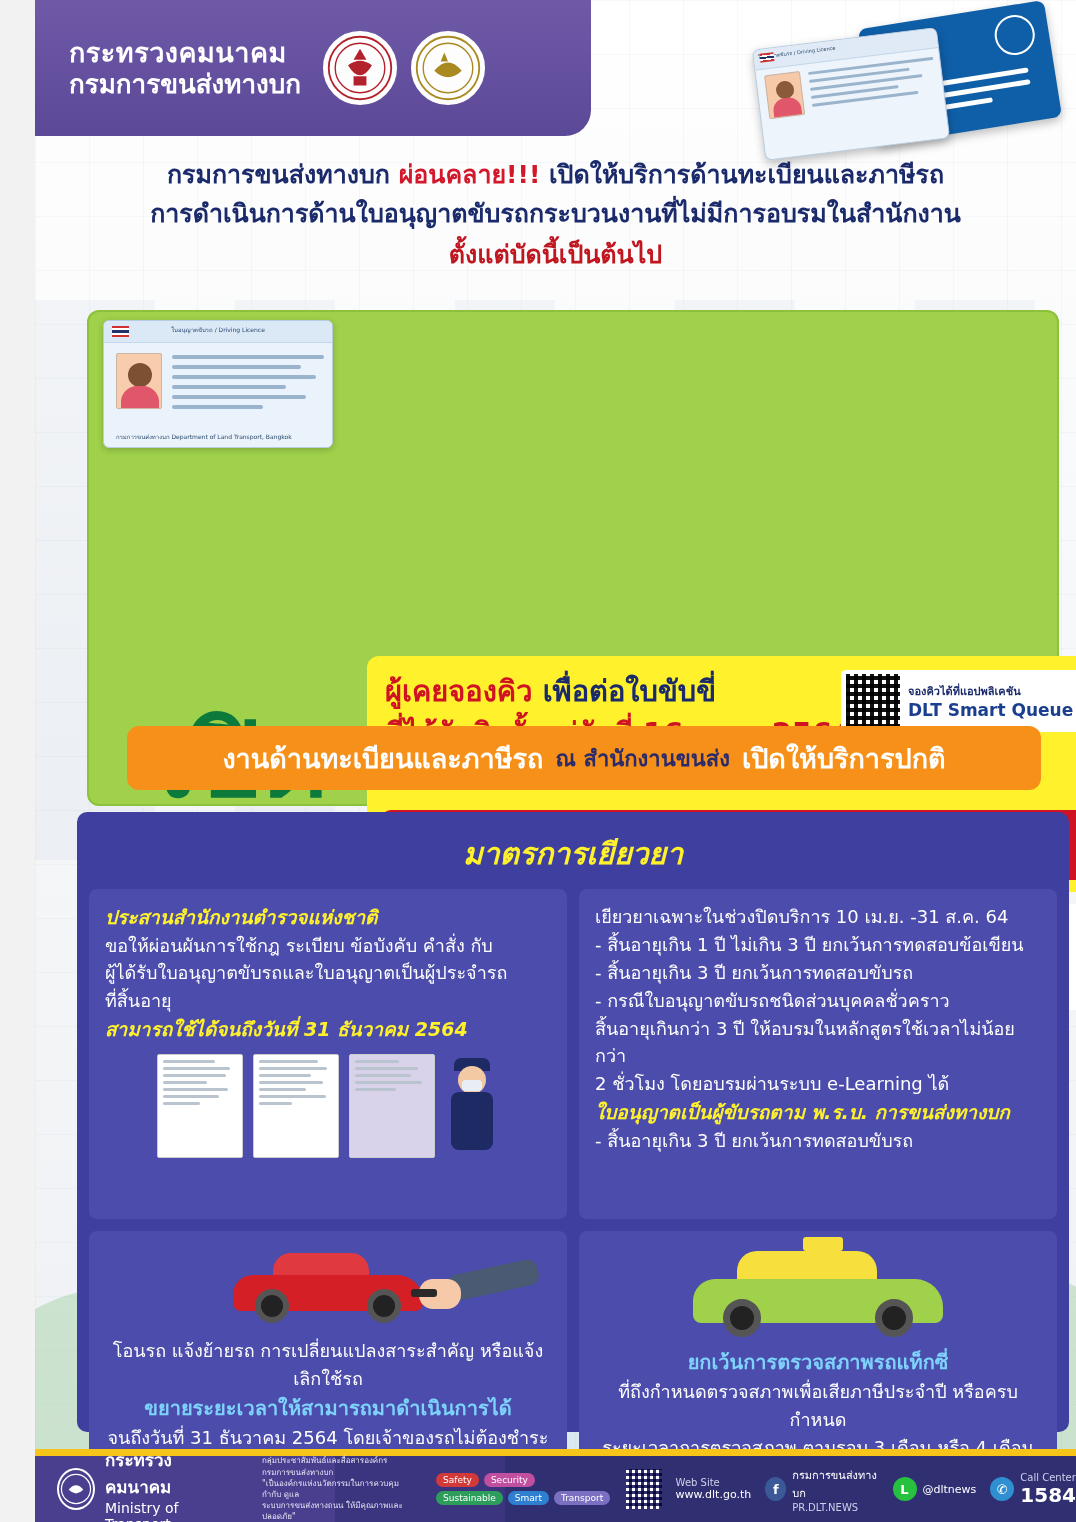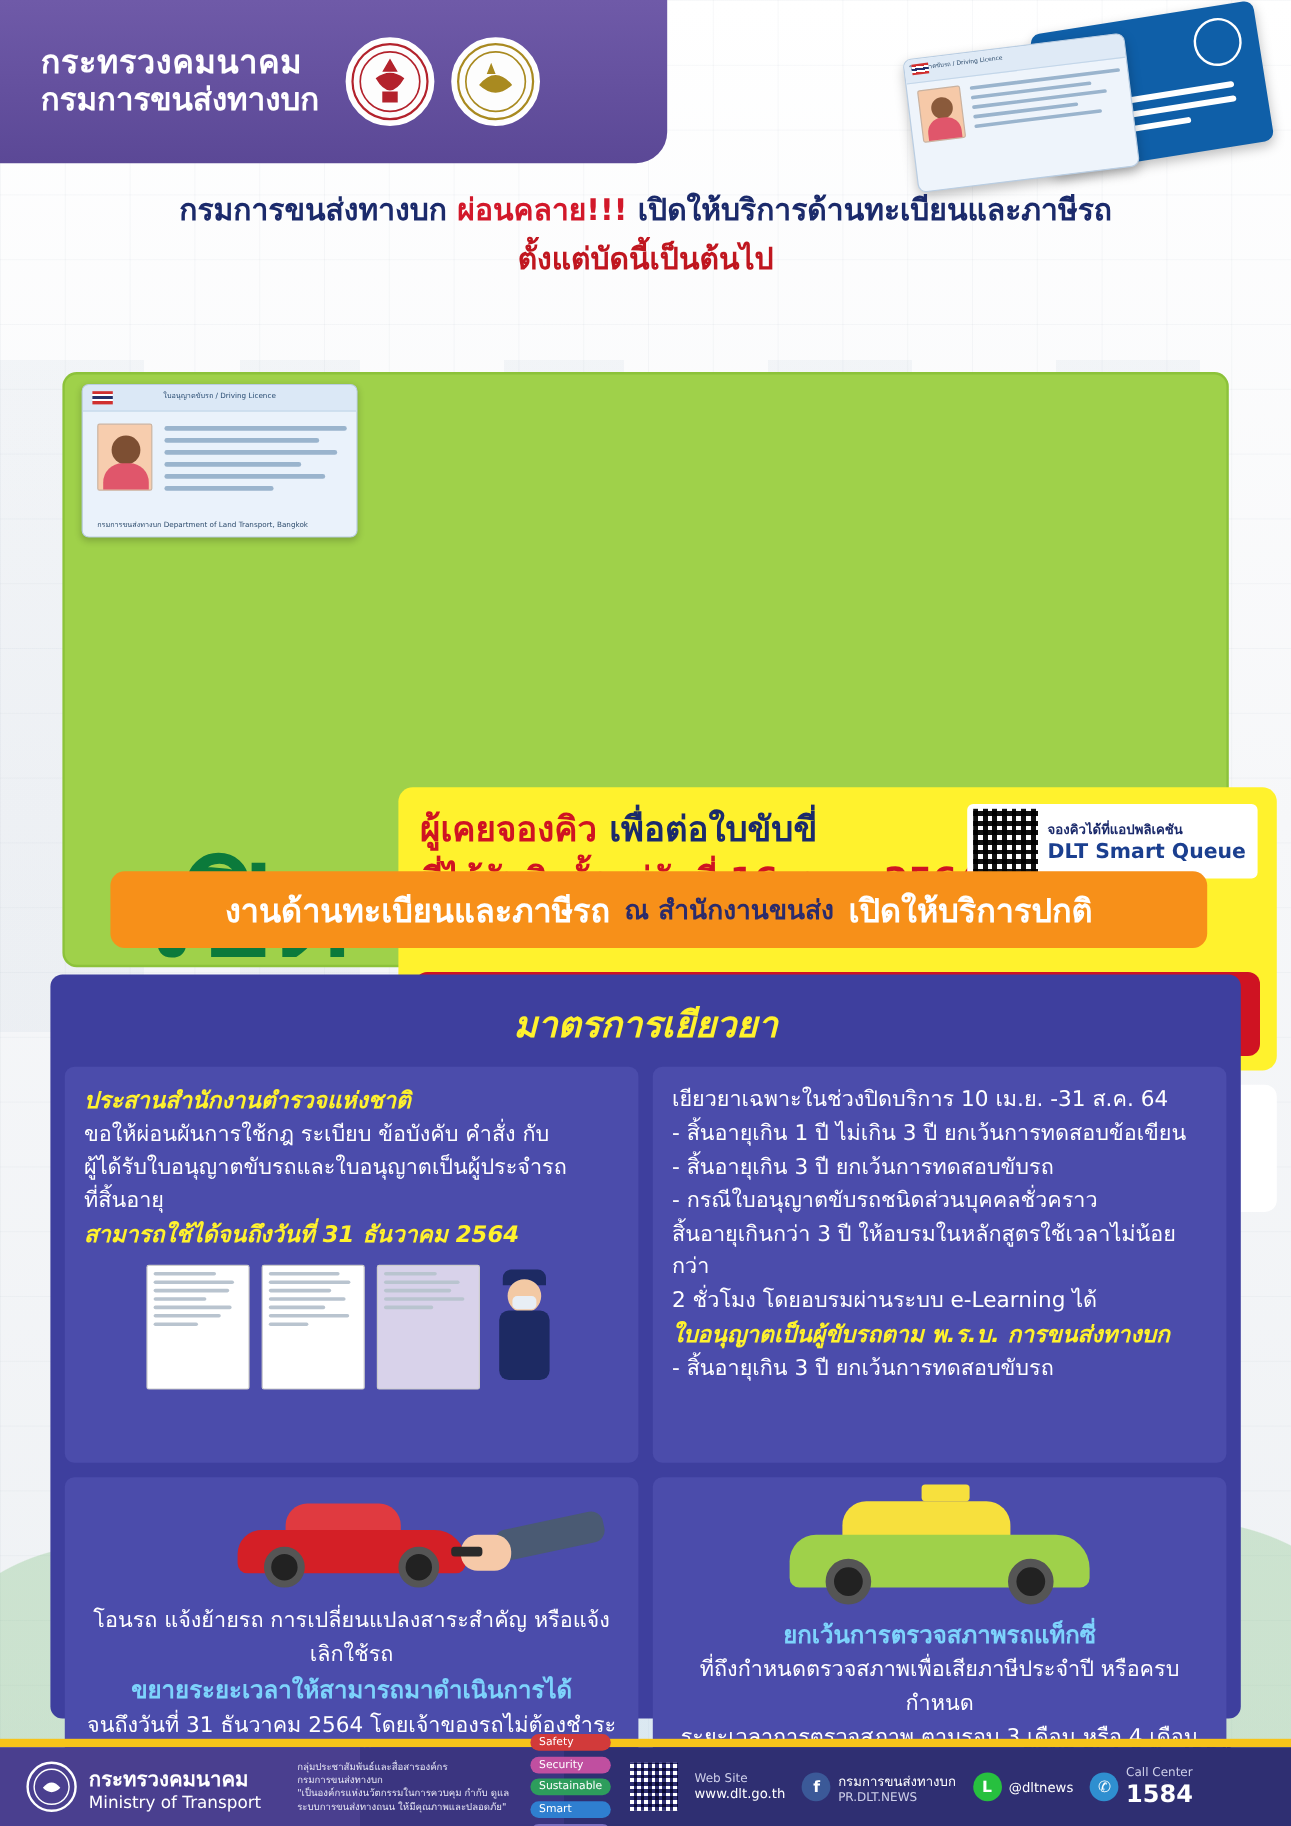--- a/index.html
+++ b/index.html
@@ -9,20 +9,21 @@
     font-family: "DejaVu Sans", "Liberation Sans", sans-serif;
     background: #f2f2f2;
     position: relative;
     overflow: hidden;
   }
   .poster {
     position: absolute;
     inset: 0;
     background:
       linear-gradient(180deg, #ffffff 0%, #f6f7f9 45%, #eef1f4 100%);
+    margin-left: 35px;
   }
   
   .bg-grid {
     position: absolute; inset: 0;
     background-image:
       linear-gradient(to right, rgba(120,140,160,0.06) 1px, transparent 1px),
       linear-gradient(to bottom, rgba(120,140,160,0.06) 1px, transparent 1px);
     background-size: 54px 54px;
   }
   .bg-hills {
@@ -222,21 +223,21 @@
   .footer {
     position:absolute; left:0; bottom:0; width: 100%; height: 66px;
     background: linear-gradient(90deg,#4a3f8f 0 300px, #3b3580 300px 470px, #2f2f72 470px 100%);
     display:flex; align-items:center; color:#fff;
   }
   .footer .ftr-seal{width:42px;height:42px;border-radius:50%;border:2px solid #fff;margin:0 10px 0 22px;display:flex;align-items:center;justify-content:center;font-size:8px;}
   .footer .ftr-name .n1{font-size:17px;font-weight:bold;}
   .footer .ftr-name .n2{font-size:14px;}
   .footer .dlt-block{ margin-left:30px; font-size:8px; line-height:1.4; max-width:190px; color:#e8e8f5;}
   .chips{display:flex; flex-direction:column; gap:4px; margin-left:18px;}
-  .chips .row{display:flex; gap:5px;flex-direction:column;}
+  .chips .row{display:flex; gap:5px;}
   .chip{font-size:9px; padding:2px 7px; border-radius:9px; color:#fff;}
   .chip.safety{background:#d23a3a;} .chip.security{background:#c04fa0;}
   .chip.sustain{background:#2d9d5c;} .chip.smart{background:#2f7fd0;} .chip.transport{background:#7a6fc0;}
   .ftr-qr{width:40px;height:40px;margin-left:16px;background:
       repeating-linear-gradient(90deg,#fff 0 3px,#2f2f72 3px 6px),
       repeating-linear-gradient(0deg,#fff 0 3px,#2f2f72 3px 6px);
       background-blend-mode:multiply;}
   .ftr-item{display:flex;align-items:center;gap:6px;margin-left:14px;font-size:11px;}
   .ftr-item .lbl{font-size:10px;color:#cfd0ea;}
   .badge-circle{width:24px;height:24px;border-radius:50%;display:flex;align-items:center;justify-content:center;font-size:13px;font-weight:bold;}
@@ -300,20 +301,21 @@
       </div>
     </div>
   </div>
 
   <div class="headline">
     <div class="h1">
       <span>กรมการขนส่งทางบก</span>
       <span class="red">ผ่อนคลาย!!!</span>
       <span>เปิดให้บริการด้านทะเบียนและภาษีรถ</span>
     </div>
+    <div class="h2">การดำเนินการด้านใบอนุญาตขับรถกระบวนงานที่ไม่มีการอบรมในสำนักงาน</div>
     <div class="h3">ตั้งแต่บัดนี้เป็นต้นไป</div>
   </div>
 
   <div class="green-panel">
     <div class="dl-card2">
       <div class="dl2-head">ใบอนุญาตขับรถ / Driving Licence</div>
       <div class="dl2-flag"></div>
       <div class="dl2-photo">
           <div class="head"></div>
           <div class="body"></div>

